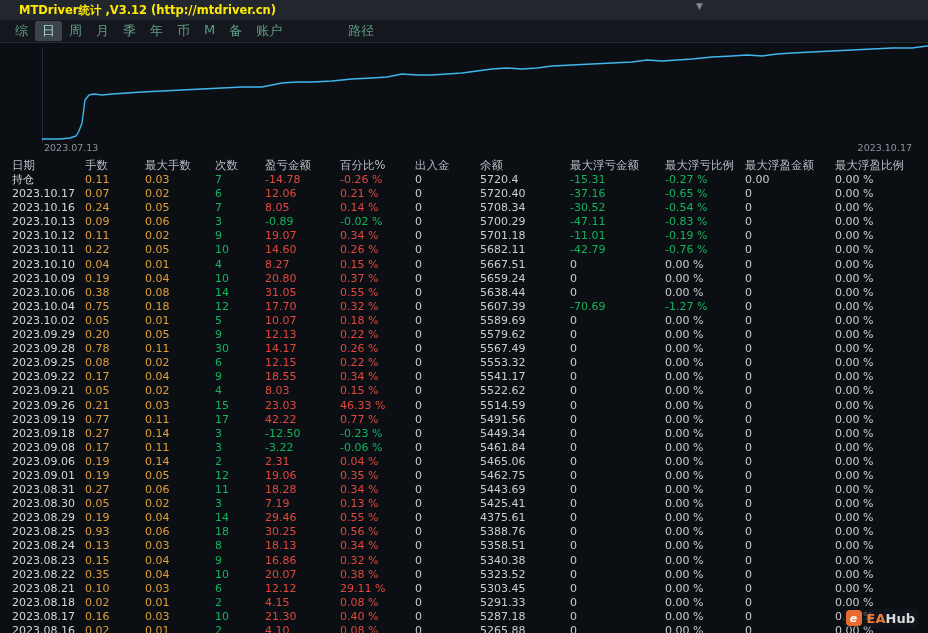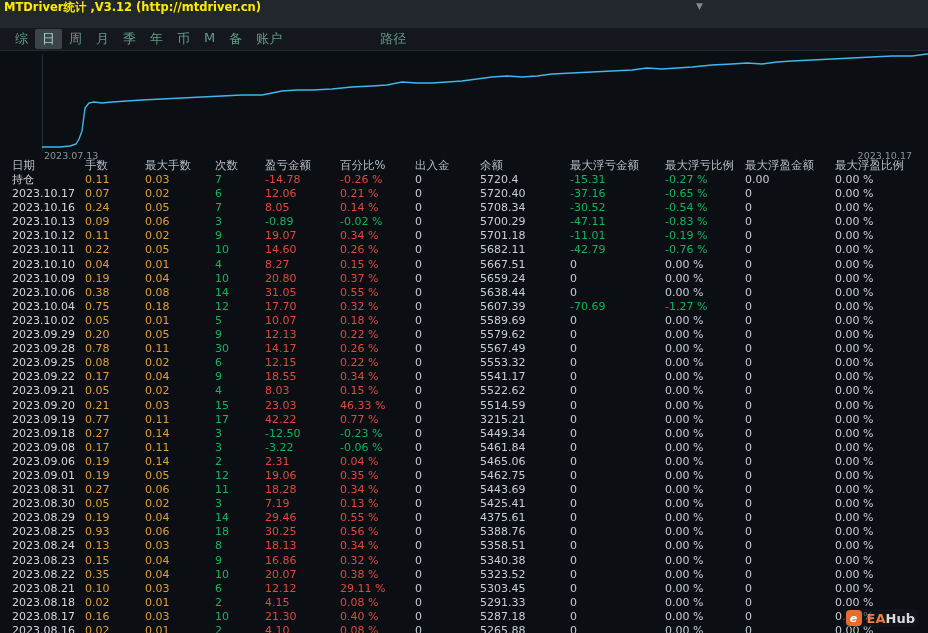--- a/index.html
+++ b/index.html
@@ -7,34 +7,34 @@
     --header:#b8bec5; --menu:#5e9d84; --gray:#8d939a; --accent:#ffeb00;
   }
   *{box-sizing:border-box;}
   html,body{margin:0;padding:0;}
   body{
     width:928px;height:633px;overflow:hidden;position:relative;
     background:#0b0e13;
     font-family:"DejaVu Sans","Liberation Sans",sans-serif;
   }
   .titlebar{
-    height:28px;background:#22262d;display:flex;
-    padding:0 4px;position:relative;
+    height:20px;background:#22262d;display:flex;align-items:center;
+    padding:0 19px;position:relative;
   }
   .app-title{color:var(--accent);font-size:11.5px;font-weight:bold;white-space:nowrap;}
   .dd-arrow{position:absolute;left:696px;top:1px;color:#82878e;font-size:9px;cursor:pointer;}
   .menubar{
     height:23px;background:#14171d;border-bottom:1px solid #242a31;
     display:flex;align-items:center;padding-left:8px;
   }
   .tab{
     color:var(--menu);font-size:13px;padding:1px 7px;cursor:pointer;white-space:nowrap;
   }
   .tab.active{background:#3c434b;color:#a6d8c2;border-radius:2px;}
-  .tab.path{margin-left:84px;font-family:Liberation Mono, monospace;}
+  .tab.path{margin-left:52px;font-family:Liberation Mono, monospace;}
   .chartwrap{position:relative;height:114px;background:#0b0e13;margin-left:32px;}
   .chartwrap svg{position:absolute;left:0;top:2px;}
   .axis-left{position:absolute;left:10px;top:4px;width:1px;height:96px;background:#242d36;}
   .chart-lbl{position:absolute;font-size:9.5px;color:var(--gray);bottom:4px;}
   .chart-lbl.start{left:12px;}
   .chart-lbl.end{right:16px;}
   .tablewrap{position:absolute;left:0;top:155px;width:928px;bottom:0;overflow:hidden;}
   .trow,.thead{
     display:grid;
     grid-template-columns:73px 60px 70px 50px 75px 75px 65px 90px 95px 80px 90px auto;
@@ -329,42 +329,42 @@
         <span class="cell c-red">8.03</span>
         <span class="cell c-red">0.15 %</span>
         <span class="cell c-white">0</span>
         <span class="cell c-white">5522.62</span>
         <span class="cell c-white">0</span>
         <span class="cell c-white">0.00 %</span>
         <span class="cell c-white">0</span>
         <span class="cell c-white">0.00 %</span>
       </div>
       <div class="trow">
-        <span class="cell c-date">2023.09.20</span>
+        <span class="cell c-date">2023.09.26</span>
         <span class="cell c-orange">0.21</span>
         <span class="cell c-orange">0.03</span>
         <span class="cell c-green">15</span>
         <span class="cell c-red">23.03</span>
         <span class="cell c-red">46.33 %</span>
         <span class="cell c-white">0</span>
         <span class="cell c-white">5514.59</span>
         <span class="cell c-white">0</span>
         <span class="cell c-white">0.00 %</span>
         <span class="cell c-white">0</span>
         <span class="cell c-white">0.00 %</span>
       </div>
       <div class="trow">
         <span class="cell c-date">2023.09.19</span>
         <span class="cell c-orange">0.77</span>
         <span class="cell c-orange">0.11</span>
         <span class="cell c-green">17</span>
         <span class="cell c-red">42.22</span>
         <span class="cell c-red">0.77 %</span>
         <span class="cell c-white">0</span>
-        <span class="cell c-white">3215.21</span>
+        <span class="cell c-white">5491.56</span>
         <span class="cell c-white">0</span>
         <span class="cell c-white">0.00 %</span>
         <span class="cell c-white">0</span>
         <span class="cell c-white">0.00 %</span>
       </div>
       <div class="trow">
         <span class="cell c-date">2023.09.18</span>
         <span class="cell c-orange">0.27</span>
         <span class="cell c-orange">0.14</span>
         <span class="cell c-green">3</span>

